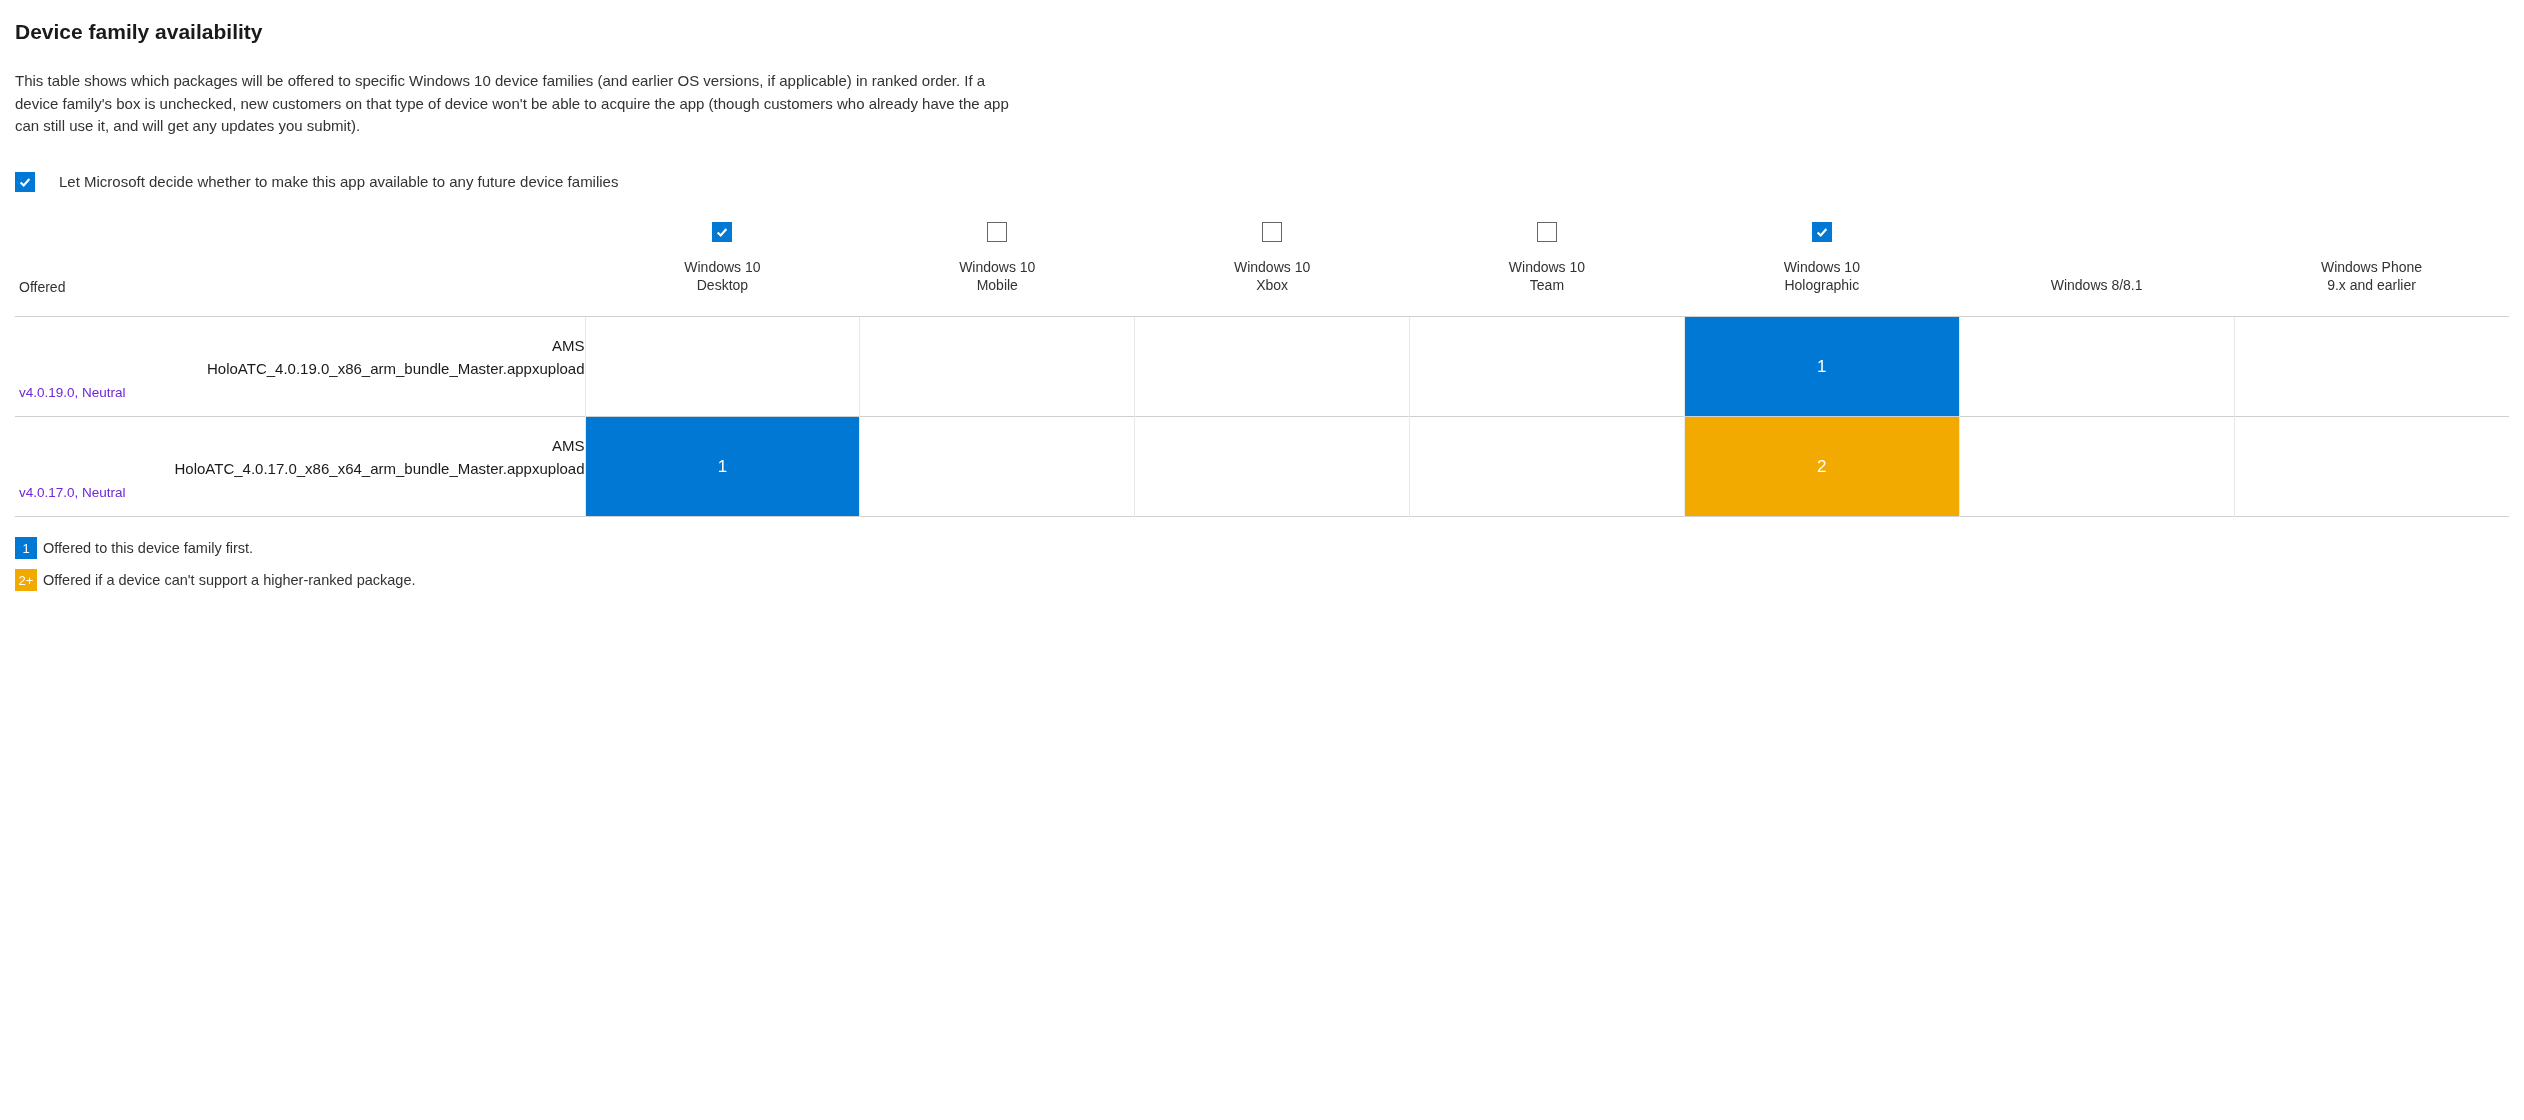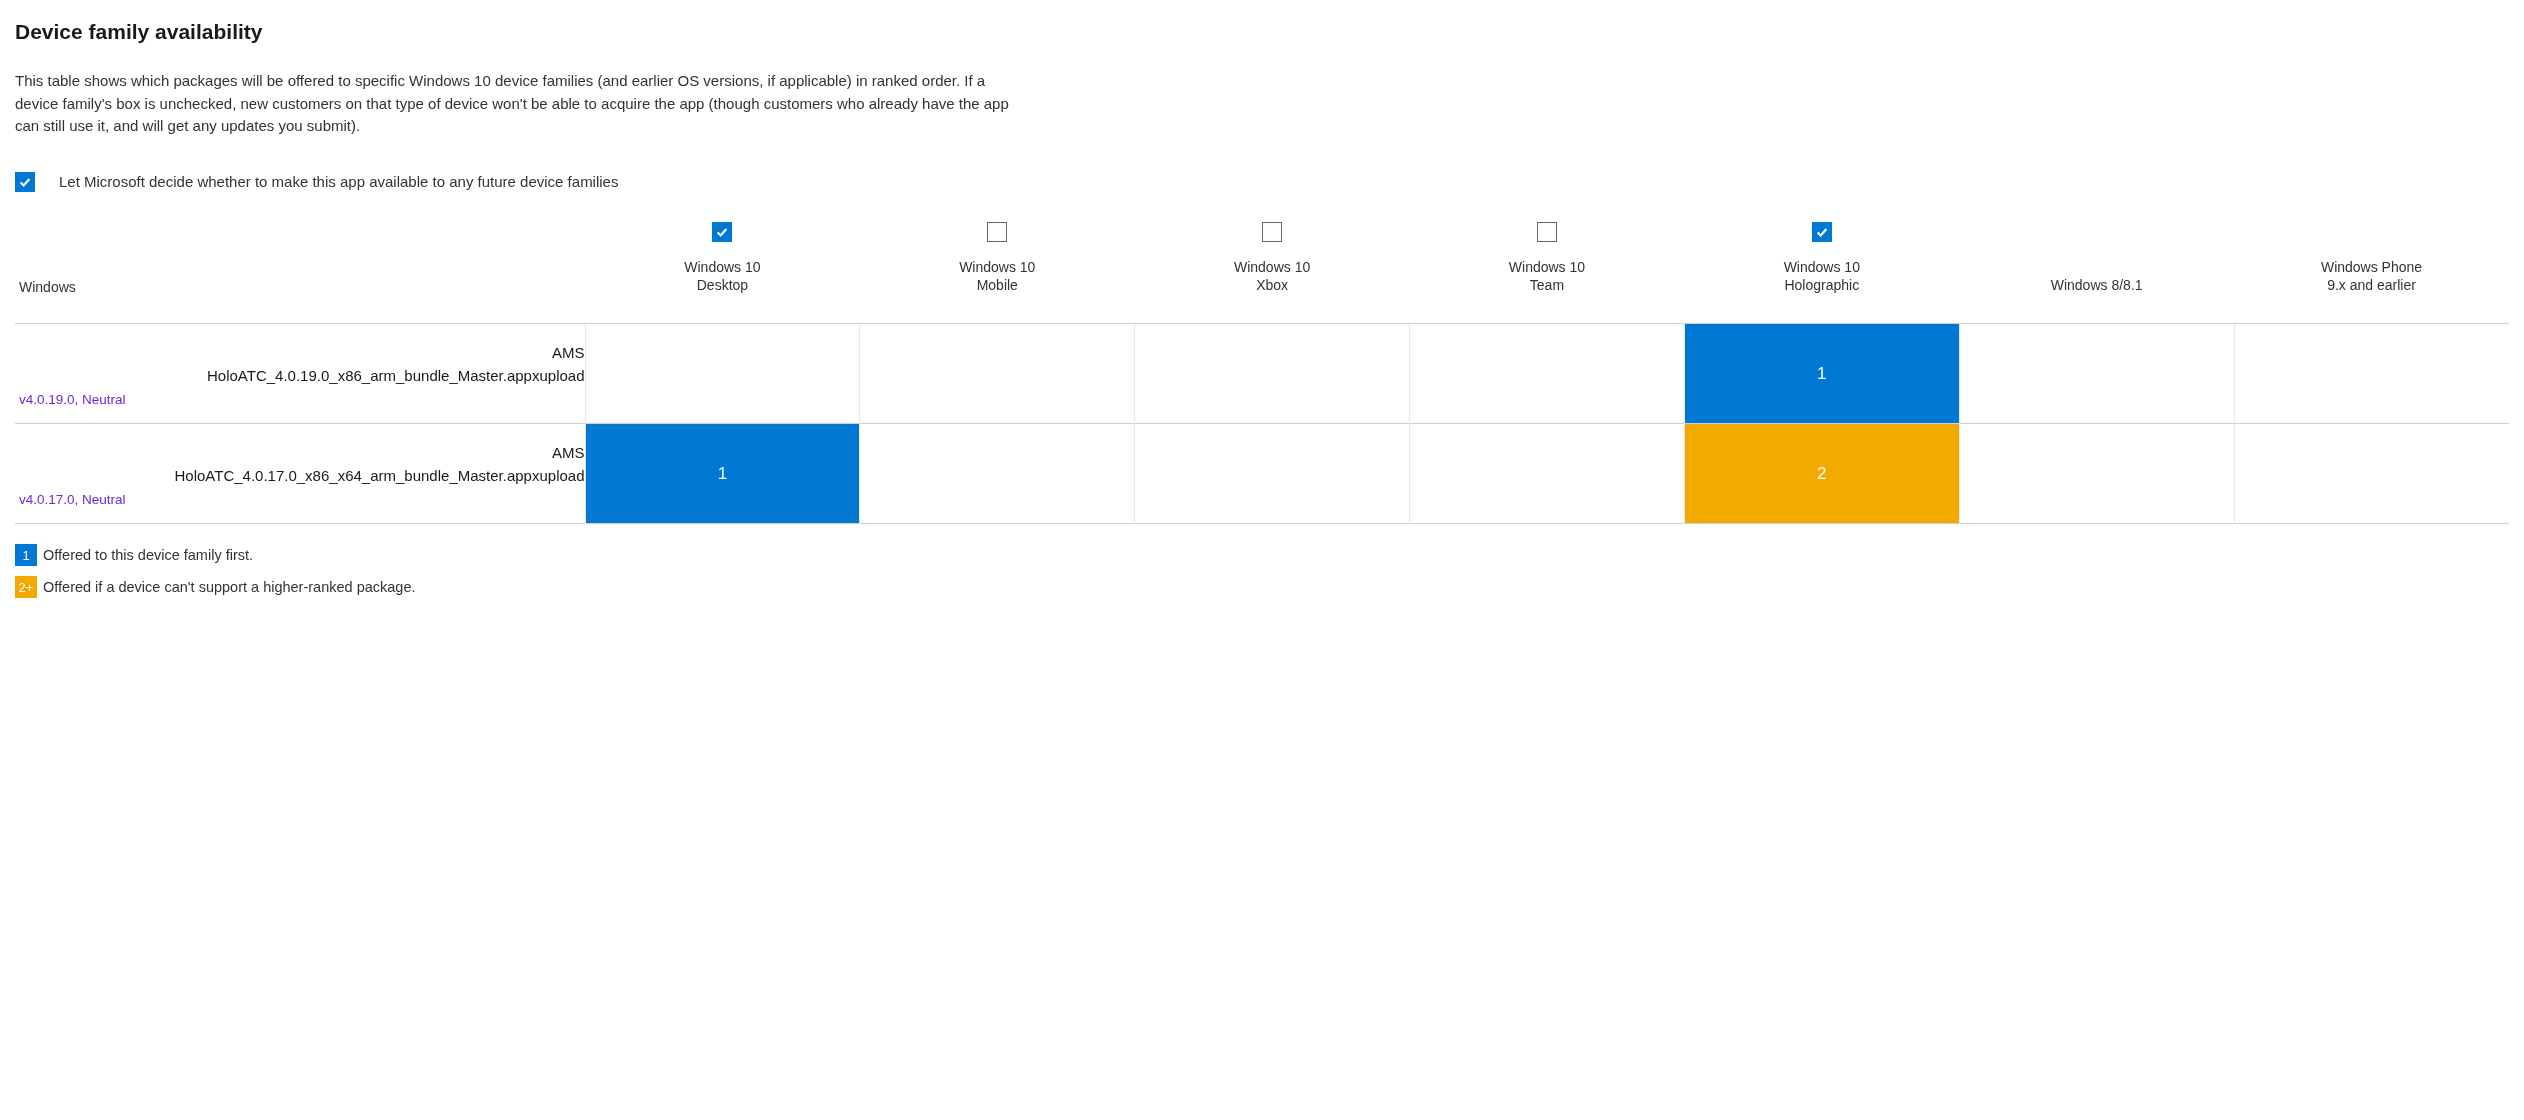--- a/index.html
+++ b/index.html
@@ -64,21 +64,21 @@
     th.pkg-col, td.pkg-col {
       text-align: left;
       width: 570px;
       padding-left: 4px;
     }
     thead th {
       font-weight: 400;
       font-size: 14px;
       color: #333;
       border-bottom: 1px solid #d0d0d0;
-      padding-bottom: 28px;
+      padding-bottom: 21px;
       vertical-align: bottom;
     }
     thead th.pkg-col {
       font-size: 14px;
       color: #333;
       vertical-align: bottom;
     }
     .col-checkbox-wrap {
       display: flex;
       justify-content: center;
@@ -140,21 +140,21 @@
         <polyline points="3,8.5 6.5,12 13,4.5"></polyline>
       </svg>
     </span>
   <span class="future-label">Let Microsoft decide whether to make this app available to any future device families</span>
 </div>
 
 <table>
   <thead>
     <tr id="header-row">
       <th class="pkg-col">
-        <span>Windows</span>
+        <span>Offered</span>
       </th>
     <th>
           <div class="col-checkbox-wrap">
             <span class="checkbox checked">
               <svg viewBox="0 0 16 16">
                 <polyline points="3,8.5 6.5,12 13,4.5"></polyline>
               </svg>
             </span>
           </div>
           <div class="col-label">

